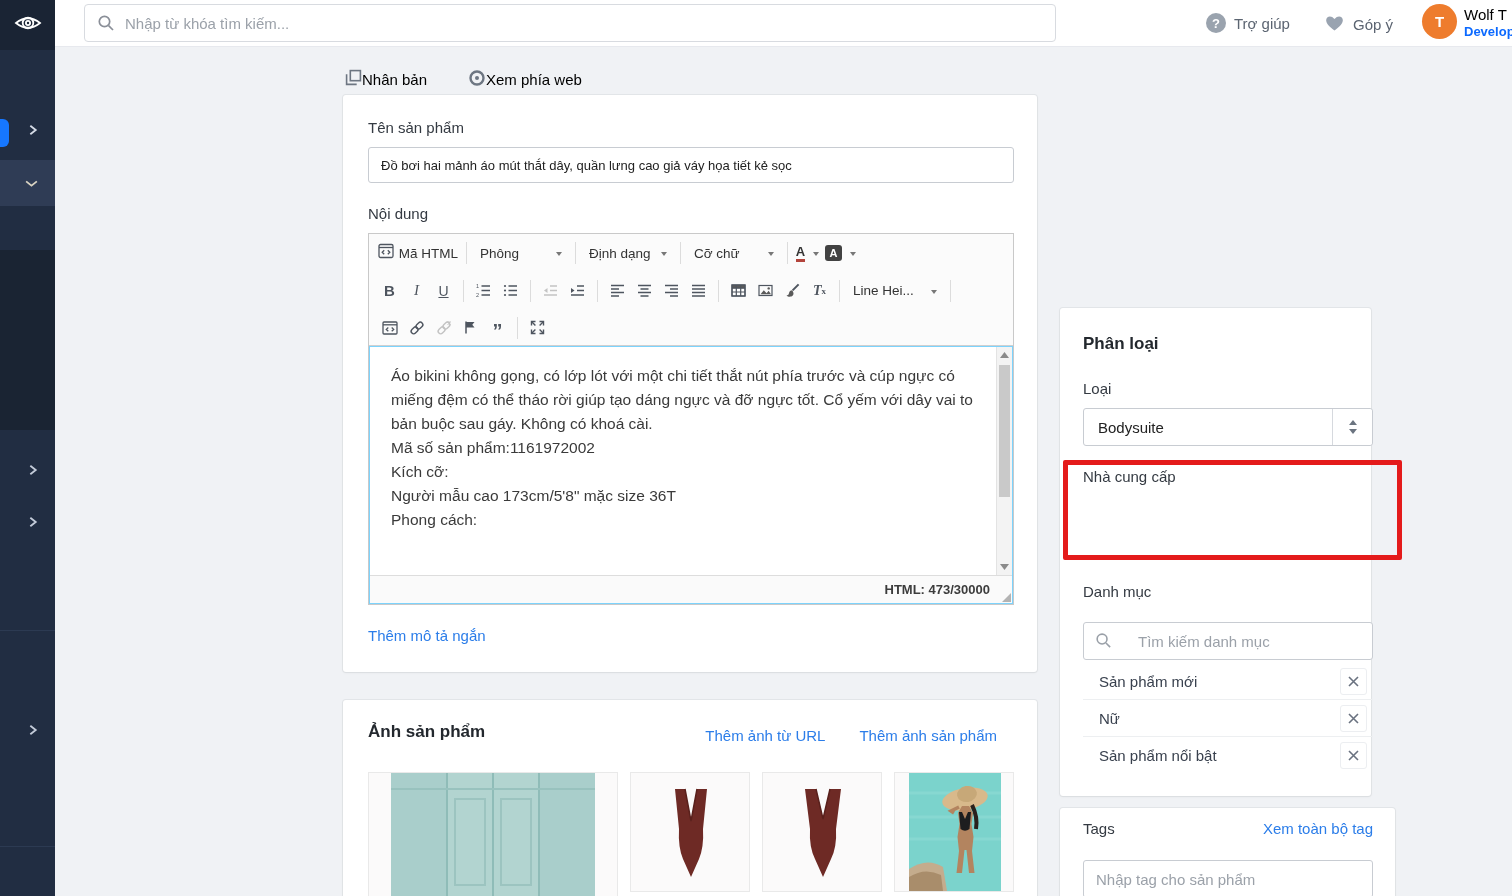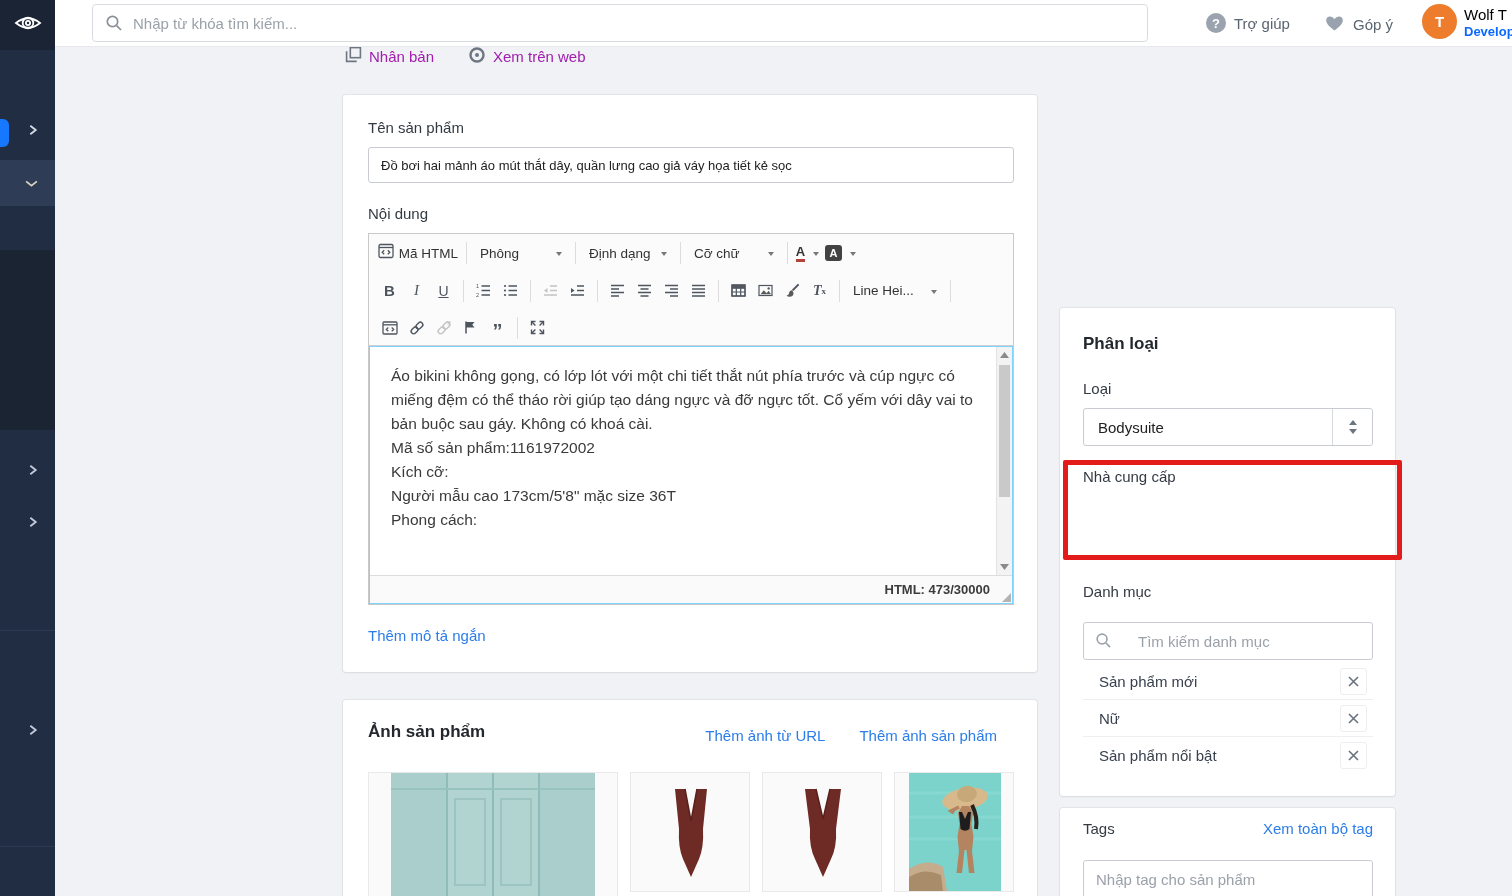--- a/index.html
+++ b/index.html
@@ -13,39 +13,39 @@
                 display:flex; align-items:center; justify-content:center; }
   .blue-tab { position:absolute; left:-5px; top:119px; width:14px; height:28px; background:#1677ff; border-radius:6px; }
   .side-chev { position:absolute; left:26px; }
   .active-row { position:absolute; left:0; top:160px; width:55px; height:46px; background:#2f3c55; }
   .dark-block { position:absolute; left:0; top:250px; width:55px; height:180px; background:#1a2433; }
   .side-div { position:absolute; left:0; width:55px; height:1px; background:#2c3a52; }
 
   
   .header { position:absolute; left:55px; top:0; width:1457px; height:47px; background:#fff;
             border-bottom:1px solid #e7e9ee; z-index:10; }
-  .searchwrap { position:absolute; left:92px; top:4px; width:1056px; height:38px; z-index:11; }
+  .searchwrap { position:absolute; left:84px; top:4px; width:972px; height:38px; z-index:11; }
   .searchwrap input { width:100%; height:100%; border:1px solid #d8dbe0; border-radius:4px;
             padding:0 12px 0 40px; font-size:15px; color:#333; outline:none; background:#fff;
             font-family:"Liberation Sans", sans-serif; }
   .searchwrap input::placeholder, .miniwrap input::placeholder { color:#9ba1a9; }
   .search-ic { position:absolute; left:13px; top:10px; }
   .hdr-item { position:absolute; display:flex; align-items:center; gap:8px; font-size:15px; color:#5b6471; z-index:11; }
   .qcircle { width:20px; height:20px; border-radius:50%; background:#9aa3ae; color:#fff; font-size:13px;
              font-weight:700; display:flex; align-items:center; justify-content:center; }
   .avatar { position:absolute; left:1422px; top:4px; width:35px; height:35px; border-radius:50%;
             background:#ee7c2d; color:#fff; font-size:15px; font-weight:700;
             display:flex; align-items:center; justify-content:center; z-index:11; }
   .uname { position:absolute; left:1464px; top:6px; width:48px; overflow:hidden; white-space:nowrap;
            font-size:15px; font-weight:400; color:#000000; z-index:11; }
   .urole { position:absolute; left:1464px; top:24px; width:48px; overflow:hidden; white-space:nowrap;
            font-size:13px; font-weight:700; color:#0b69ff; z-index:11; }
 
   
-  .pact { position:absolute; display:flex; align-items:center; gap:7px; font-size:15px; color:#a21caf; }
+  .pact { position:absolute; display:flex; align-items:center; font-size:15px; color:#000000;margin-top:23px; }
 
   
   .card { position:absolute; background:#fff; border-radius:3px;
           box-shadow:0 0 0 1px rgba(33,43,54,.06), 0 1px 3px rgba(0,0,0,.05); }
   .lbl { position:absolute; font-size:15px; color:#343a42; }
   .h-title { position:absolute; font-size:17px; font-weight:700; color:#23282e; }
   .link { color:#2b7de9; font-size:15px; cursor:pointer; text-decoration:none; }
   .tfield { position:absolute; border:1px solid #c8ccd2; border-radius:3px; font-size:13px; color:#222;
             padding:0 12px; background:#fff; outline:none; font-family:"Liberation Sans", sans-serif; }
 
@@ -213,21 +213,21 @@
     </span>
     <span>Nhân bản</span>
   </div>
   <div class="pact" style="left:468px; top:46px">
     <span>
       <svg width="18" height="18" viewBox="0 0 18 18" fill="none">
         <circle cx="9" cy="9" r="6.5" stroke="#6d7682" stroke-width="2.4"></circle>
         <circle cx="9" cy="9" r="2" fill="#6d7682"></circle>
         </svg>
     </span>
-    <span>Xem trên web</span>
+    <span>Xem phía web</span>
   </div>
 
   <section class="card" style="left:343px; top:95px; width:694px; height:577px">
     <div class="lbl" style="left:25px; top:24px">Tên sản phẩm</div>
     <input class="tfield" style="left: 25px; top: 52px; width: 646px; height: 36px;" value="Đồ bơi hai mảnh áo mút thắt dây, quần lưng cao giả váy họa tiết kẻ sọc">
     <div class="lbl" style="left:25px; top:110px">Nội dung</div>
 
     <div class="editor" style="left:25px; top:138px; width:646px; height:372px">
       <div class="tb-rows">
 
@@ -476,21 +476,21 @@
         <path d="M50 34l-8 4 3 2" stroke="#b3845f" stroke-width="3.5" fill="none"></path>
         <path d="M63 32q6 12 4 24" stroke="#2a211c" stroke-width="4" fill="none"></path>
         <path d="M53 33l-4 7 1.5 11-2 13 1.5 14-2.5 22h5.5l2.5-23h2l2.5 23h5.5l-2.5-22 1.5-14-2-13 1.5-11-4-7z" fill="#b3845f"></path>
         <path d="M50 39h12l-1.5 17q-4.5 3.5-9 0z" fill="#1d1d1f"></path>
         <path d="M53 39l3 7 3-7" fill="#b3845f"></path>
       </svg>
     </div>
   </section>
 
 
-  <section class="card" style="left:1060px; top:308px; width:335px; height:488px">
+  <section class="card" style="left:1060px; top:308px; width:311px; height:488px">
     <div class="h-title" style="left:23px; top:26px">Phân loại</div>
 
     <div class="lbl" style="left:23px; top:72px">Loại</div>
     <div class="selbox" style="left:23px; top:100px; width:290px">
       <span class="seltext">Bodysuite</span>
       <span class="stepper">
           <span class="tri-up"></span>
           <span class="tri-dn"></span>
         </span>
     </div>

